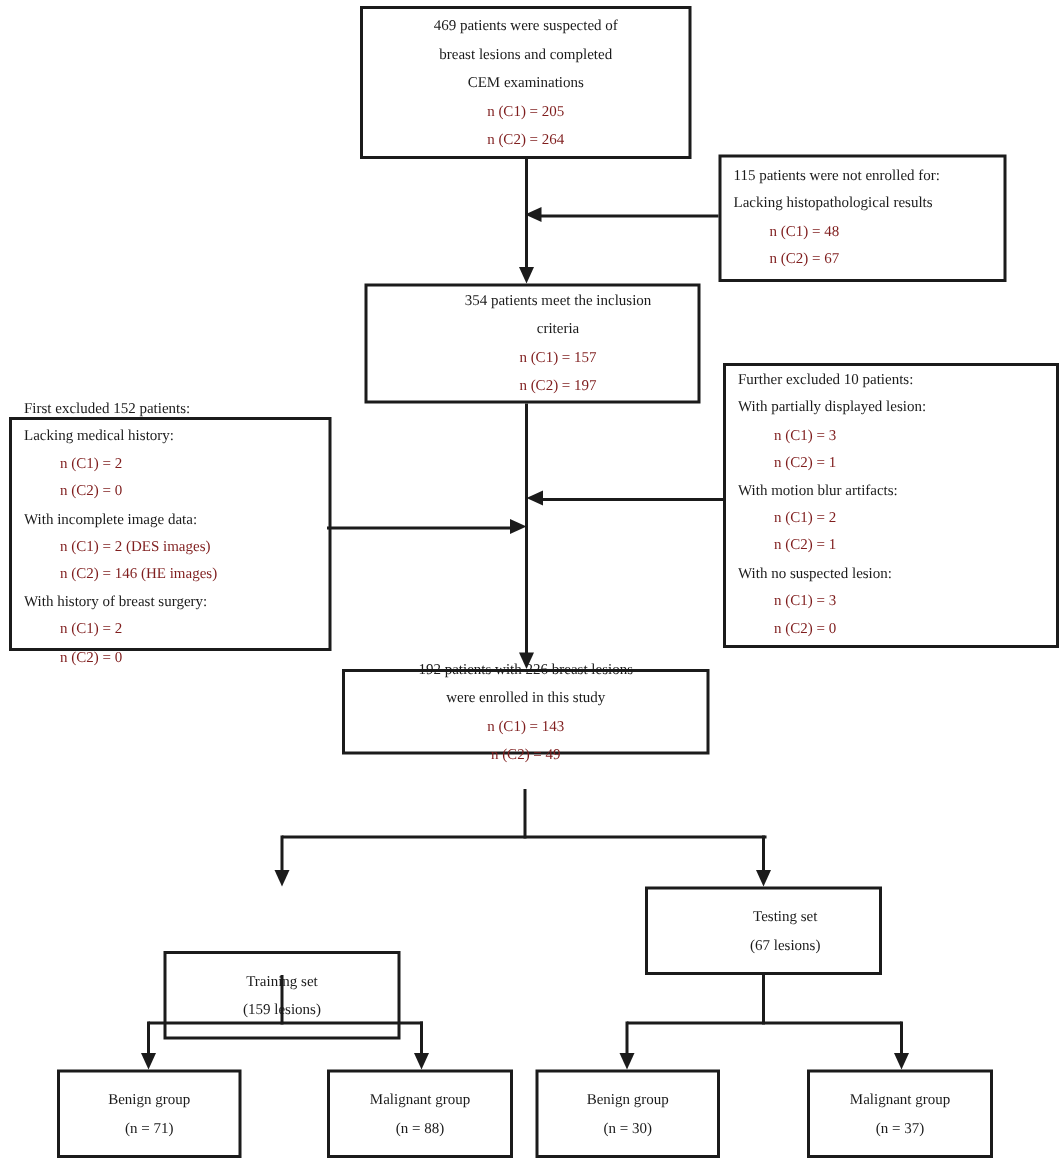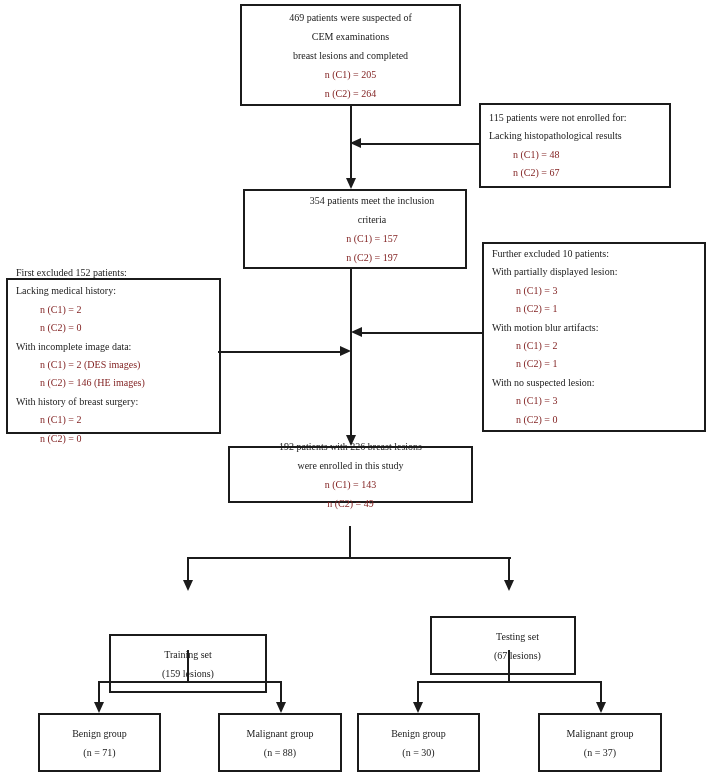--- a/index.html
+++ b/index.html
@@ -30,22 +30,22 @@
   .arr.left  { border-top:5px solid transparent; border-bottom:5px solid transparent; border-right:11px solid #1b1b1b; }
   .arr.right { border-top:5px solid transparent; border-bottom:5px solid transparent; border-left:11px solid #1b1b1b; }
 </style>
 </head>
 <body>
 
 <div class="stage">
 
   <div class="box center" style="left:240px; top:4px; width:221px; height:102px;">
     <div class="ln">469 patients were suspected of</div>
+    <div class="ln">breast lesions and completed</div>
     <div class="ln">CEM examinations</div>
-    <div class="ln">breast lesions and completed</div>
     <div class="ln orange">n (C1) = 205</div>
     <div class="ln orange">n (C2) = 264</div>
   </div>
 
   <div class="box leftal" style="left:479px; top:103px; width:192px; height:85px;">
     <div class="ln">115 patients were not enrolled for:</div>
     <div class="ln">Lacking histopathological results</div>
     <div class="ln orange">n (C1) = 48</div>
     <div class="ln orange">n (C2) = 67</div>
   </div>
@@ -88,21 +88,21 @@
     <div class="ln">were enrolled in this study</div>
     <div class="ln orange">n (C1) = 143</div>
     <div class="ln orange">n (C2) = 49</div>
   </div>
 
   <div class="box center" style="left:109px; top:591px; width:158px; height:59px;margin-top:43px;">
     <div class="ln">Training set</div>
     <div class="ln">(159 lesions)</div>
   </div>
 
-  <div class="box center" style="left:430px; top:616px; width:146px; height:59px;padding-left:29px;">
+  <div class="box center" style="left:430px; top:591px; width:158px; height:59px;padding-left:29px;">
     <div class="ln">Testing set</div>
     <div class="ln">(67 lesions)</div>
   </div>
 
   <div class="box center" style="left:38px; top:713px; width:123px; height:59px;">
     <div class="ln">Benign group</div>
     <div class="ln">(n = 71)</div>
   </div>
 
   <div class="box center" style="left:218px; top:713px; width:124px; height:59px;">

